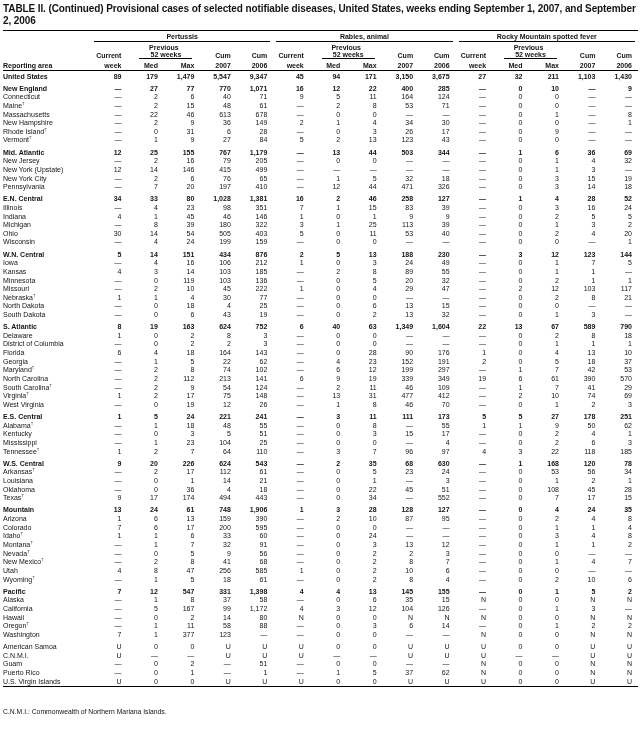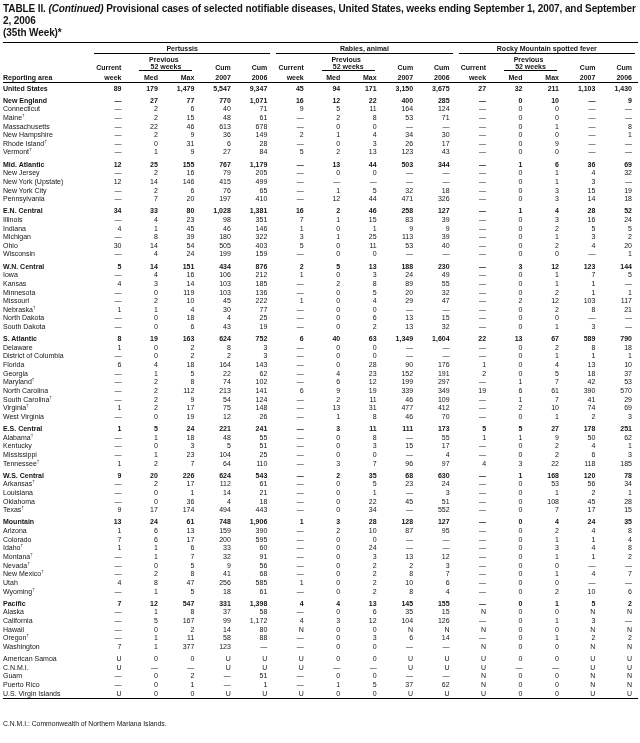--- a/index.html
+++ b/index.html
@@ -6,21 +6,21 @@
   body {
     width:640px; height:743px;
     font-family:"Liberation Sans", sans-serif;
     color:#141414;
     overflow:hidden;
   }
   .page { box-sizing:border-box; padding:3px 2px 0 3px; }
 
   
   .title { width:636px; font-size:10px; font-weight:700; line-height:1.2; letter-spacing:-0.1px; }
-  .title .cont { font-style:italic; }
+  .title .cont { }
   .title .week-part { display:block; }
 
   
   table { border-collapse:collapse; table-layout:fixed; width:635px; margin-top:3px; border-top:1px solid #000; }
   col.c-area { width:88px; }
   col.c-num { width:36.46px; }
   th, td { padding:0; font-size:7px; vertical-align:bottom; }
   thead th { font-weight:700; white-space:nowrap; }
   tr.group-row th { height:11px; }
   .group-label { border-bottom:1px solid #000; text-align:center; padding-bottom:1px; margin:0 3px; }
@@ -47,21 +47,20 @@
 </style>
 </head>
 <body>
 
 <div class="page">
 
   <div class="title">
     <span>TABLE II.</span>
     <span class="cont">(Continued)</span>
     <span>Provisional cases of selected notifiable diseases, United States, weeks ending September 1, 2007, and September 2, 2006</span>
-    <span class="week-part">(35th Week)*</span>
   </div>
 
   <table>
     <colgroup>
       <col class="c-area">
       <col class="c-num">
         <col class="c-num">
         <col class="c-num">
         <col class="c-num">
         <col class="c-num">

